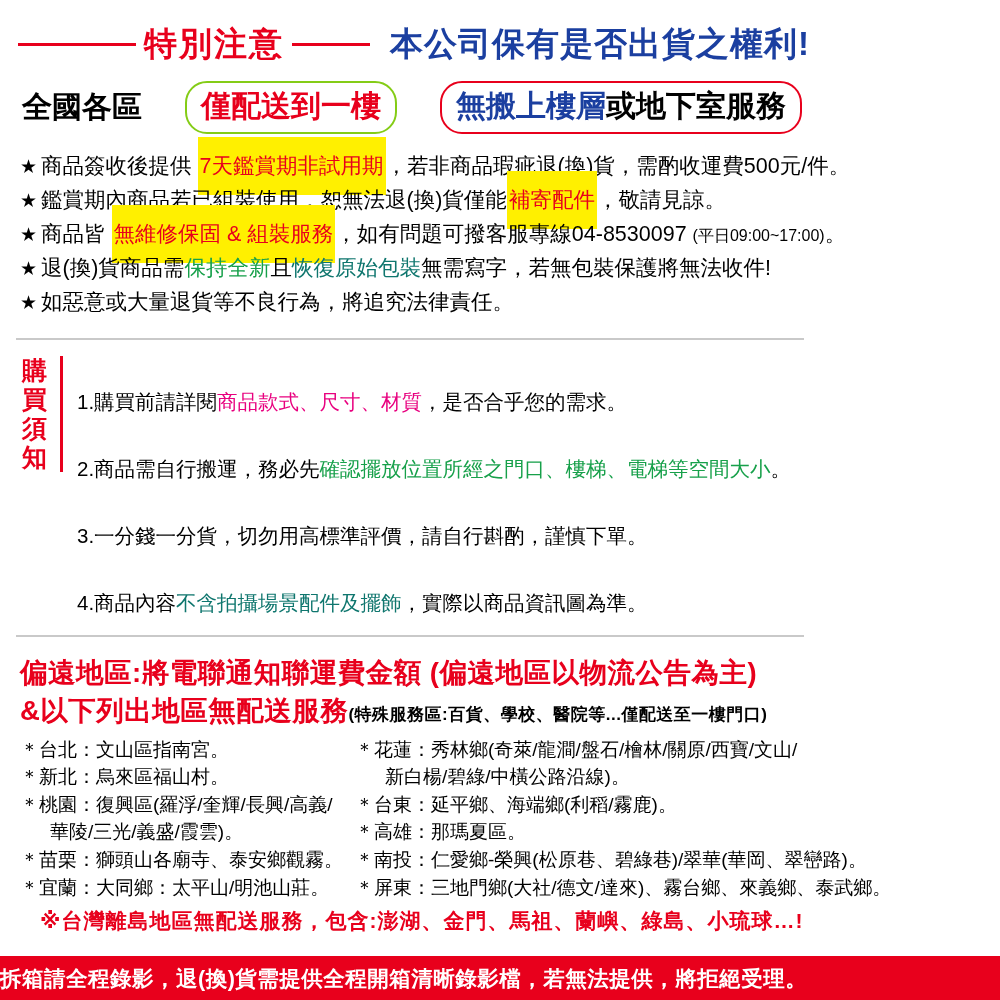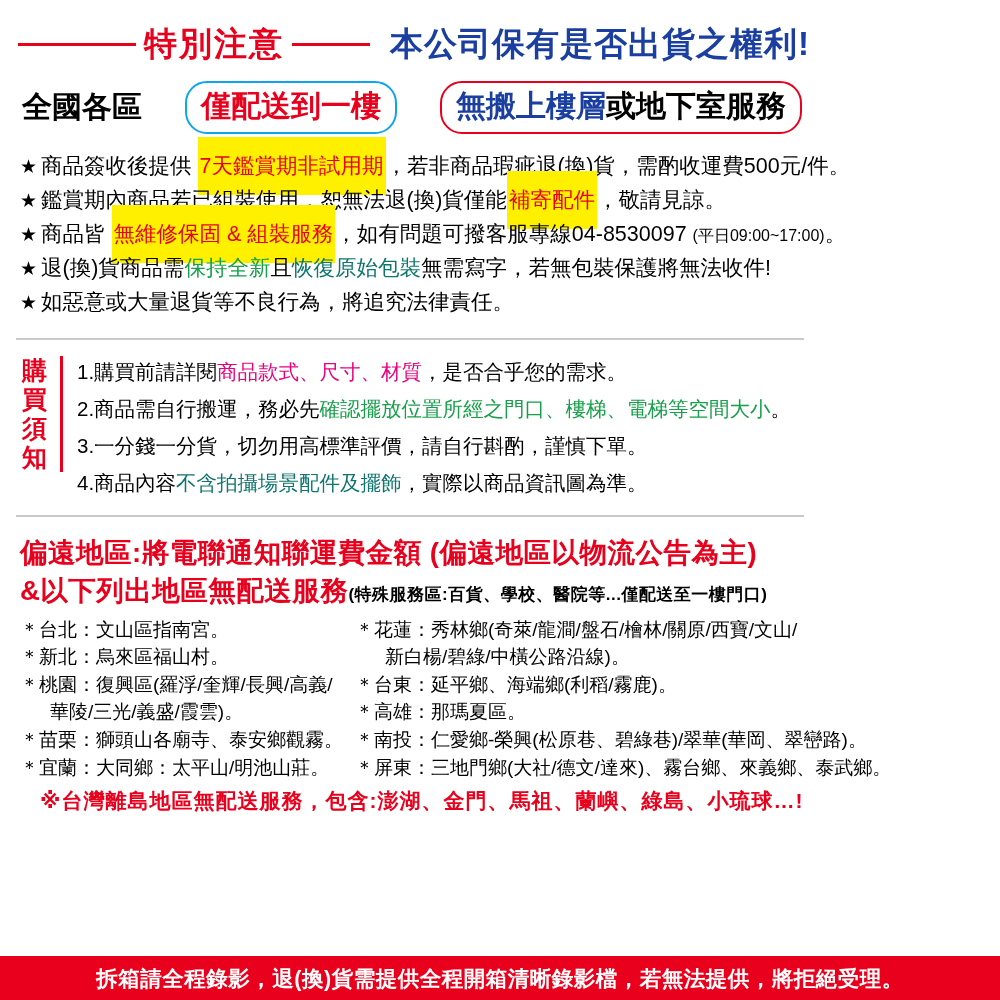--- a/index.html
+++ b/index.html
@@ -32,21 +32,21 @@
   }
 
   
   .line2{
     display:flex;align-items:center;gap:10px;
     padding:14px 18px 0 22px;font-size:30px;font-weight:bold;
     white-space:nowrap;
     justify-content:space-between;
   }
   .pillbox{
-    border:2px solid #0ea5e9;border-radius:22px;
+    border:2px solid #84cc16;border-radius:22px;
     padding:3px 14px 5px 14px;color:#e8001c;background:#fff;
   }
   .pillbox.blue{border-color:#e8001c;color:#1b3fa0;}
 
   
   .bullets{
     padding:16px 18px 0 20px;
   }
   .brow{
     display:flex;align-items:baseline;
@@ -68,21 +68,21 @@
     padding:16px 18px 0 22px;
   }
   .notice-title{
     display:flex;flex-direction:column;
     font-size:25px;font-weight:bold;color:#e8001c;
     line-height:1.16;letter-spacing:1px;
     padding-right:12px;border-right:3px solid #e8001c;
     margin-right:14px;
   }
   .notice-list{display:flex;flex-direction:column;gap:9px;padding-top:2px;}
-  .nrow{font-size:20.5px;white-space:nowrap;}
+  .nrow{font-size:20.5px;white-space:nowrap;margin-top:30px;}
   .green{color:#17a04a;}
   .blue{color:#0f766e;}
   .pink{color:#e8007f;}
 
   
   .remote{padding:18px 18px 0 20px;}
   .remote-h1{
     font-size:27.5px;font-weight:bold;color:#e8001c;white-space:nowrap;
     letter-spacing:.5px;
   }
@@ -100,21 +100,21 @@
 
   .island{
     font-size:21px;color:#e8001c;font-weight:bold;white-space:nowrap;
     padding:6px 0 0 20px;letter-spacing:1px;
   }
 
   
   .footer{
     position:absolute;left:0;bottom:0;width:1000px;height:44px;
     background:#e8001c;color:#fff;
-    display:flex;align-items:center;justify-content:center;
+    display:flex;align-items:center;
     font-size:21.5px;font-weight:bold;letter-spacing:.5px;white-space:nowrap;
   }
 </style>
 </head>
 <body>
 
 <div class="page">
 
   <div class="hdr">
     <div class="rule rule-l"></div>

